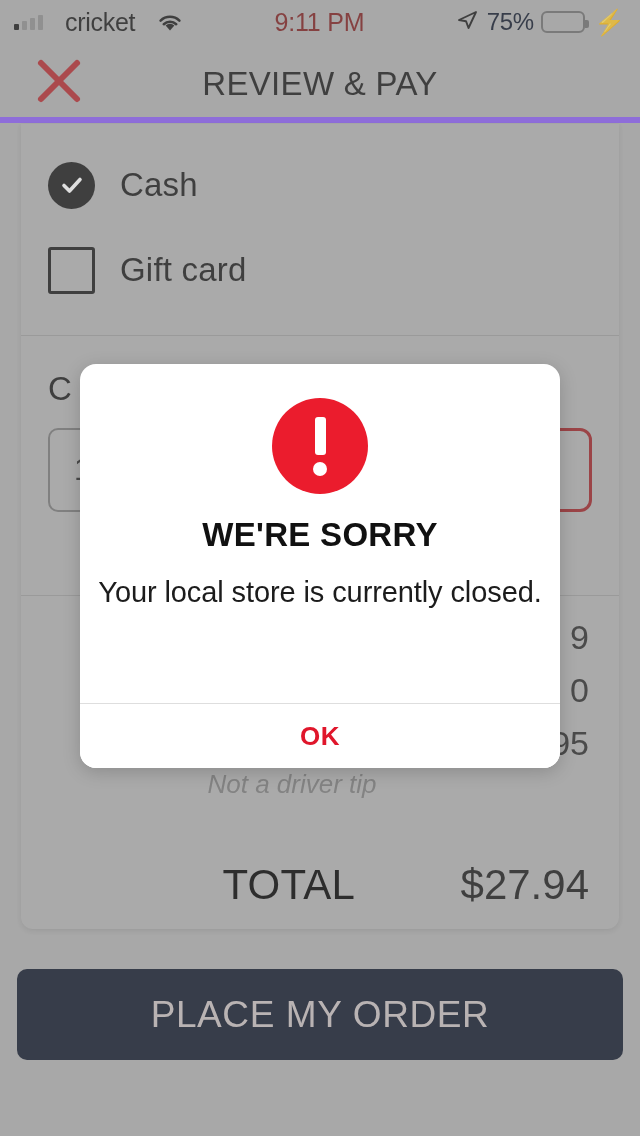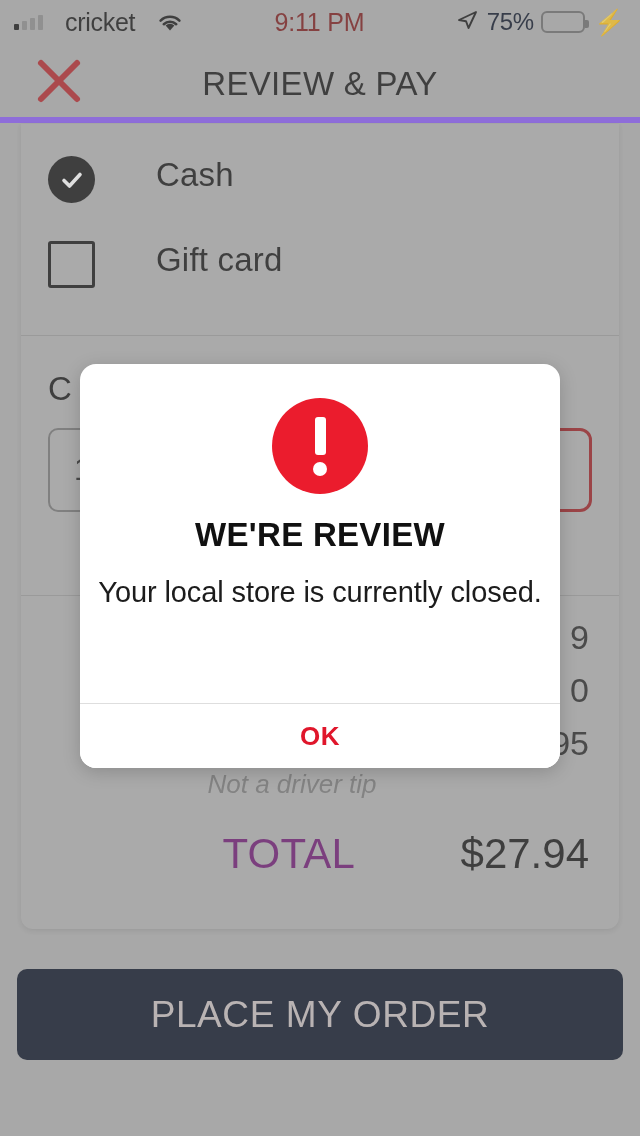--- a/index.html
+++ b/index.html
@@ -67,21 +67,21 @@
     position:absolute; left:21px; top:124px; width:598px; height:805px;
     background:#b4b4b4;
     border-radius:0 0 12px 12px;
     box-shadow:0 2px 5px rgba(0,0,0,0.10);
   }
   .card-section { position:relative; }
   .divider { height:1px; background:#9d9d9d; }
 
   
   .pay-sect { padding:32px 0 36px 0; }
-  .pay-row { display:flex; align-items:flex-start; padding:0 0 0 27px; height:58px;gap:36px; }
+  .pay-row { display:flex; align-items:center; padding:0 0 0 27px; height:58px; }
   .pay-row + .pay-row { margin-top:27px; }
   .radio-on {
     width:47px; height:47px; border-radius:50%; background:#1b1b1b;
     display:flex; align-items:center; justify-content:center; flex:0 0 auto;
   }
   .radio-on svg { width:26px; height:26px; }
   .radio-off {
     width:47px; height:47px; border:3px solid #1b1b1b; border-radius:3px;
     flex:0 0 auto; background:transparent;
   }
@@ -104,21 +104,21 @@
   }
 
   
   .totals-sect { padding:22px 30px 30px 30px; }
   .t-row { display:flex; align-items:baseline; justify-content:flex-end; gap:44px; }
   .t-row + .t-row { margin-top:14px; }
   .t-label { font-size:34px; color:#2c2c2c; letter-spacing:0.2px; }
   .t-val { font-size:34px; color:#2c2c2c; min-width:152px; text-align:right; }
   .t-note { text-align:center; font-size:26px; font-style:italic; color:#7c7c7c; margin-top:6px; padding-right:56px; }
   .t-total { margin-top:30px; }
-  .t-total .t-label { font-size:42px; color:#701a75; }
+  .t-total .t-label { font-size:42px; color:#000000;margin-top:31px; }
   .t-total .t-val { font-size:42px; color:#1a1a1a; min-width:190px; }
 
   
   .place-order {
     position:absolute; left:17px; top:969px; width:606px; height:91px;
     background:#0f172a; border:none; border-radius:10px;
     color:#c9c1c1; font-size:37px; letter-spacing:0.6px;
     font-family:"Liberation Sans", sans-serif; cursor:pointer;
   }
 
@@ -258,20 +258,20 @@
   <button class="place-order">PLACE MY ORDER</button>
 
   <div class="dim"></div>
 
   <div class="modal">
     <div class="modal-body">
       <div class="alert-icon">
         <span class="bar"></span>
         <span class="dot"></span>
       </div>
-      <div class="modal-title">WE'RE REVIEW</div>
+      <div class="modal-title">WE'RE SORRY</div>
       <div class="modal-msg">Your local store is currently closed.</div>
     </div>
     <div class="modal-sep"></div>
     <button class="modal-ok">OK</button>
   </div>
 
 </div>
 
 </body></html>

